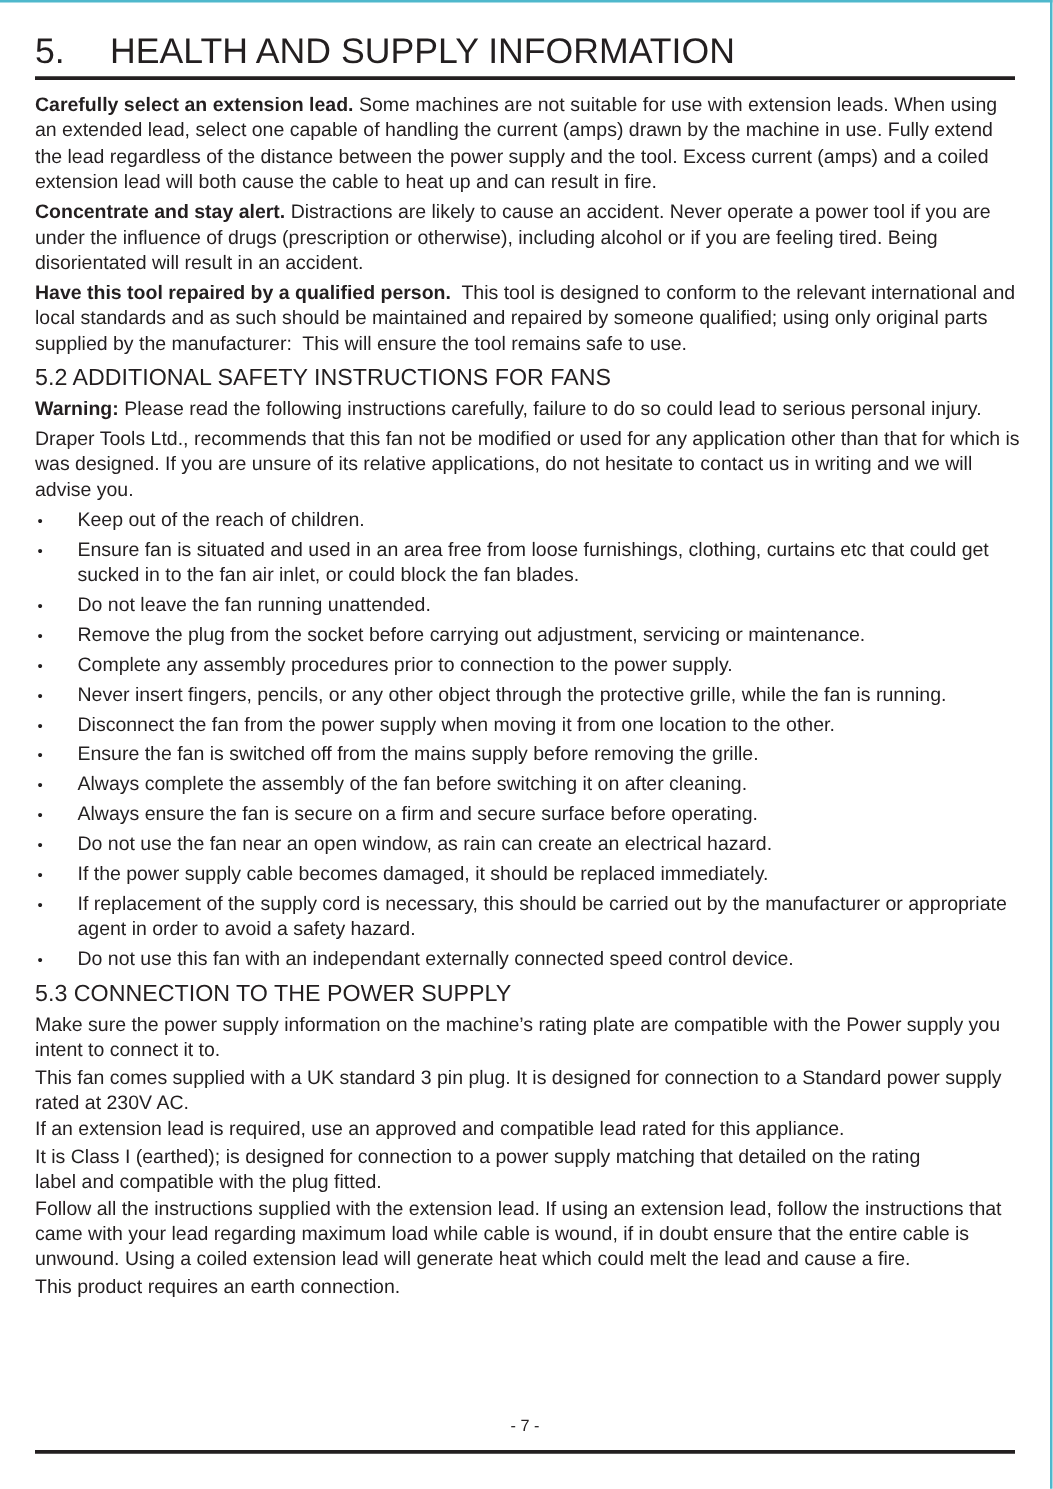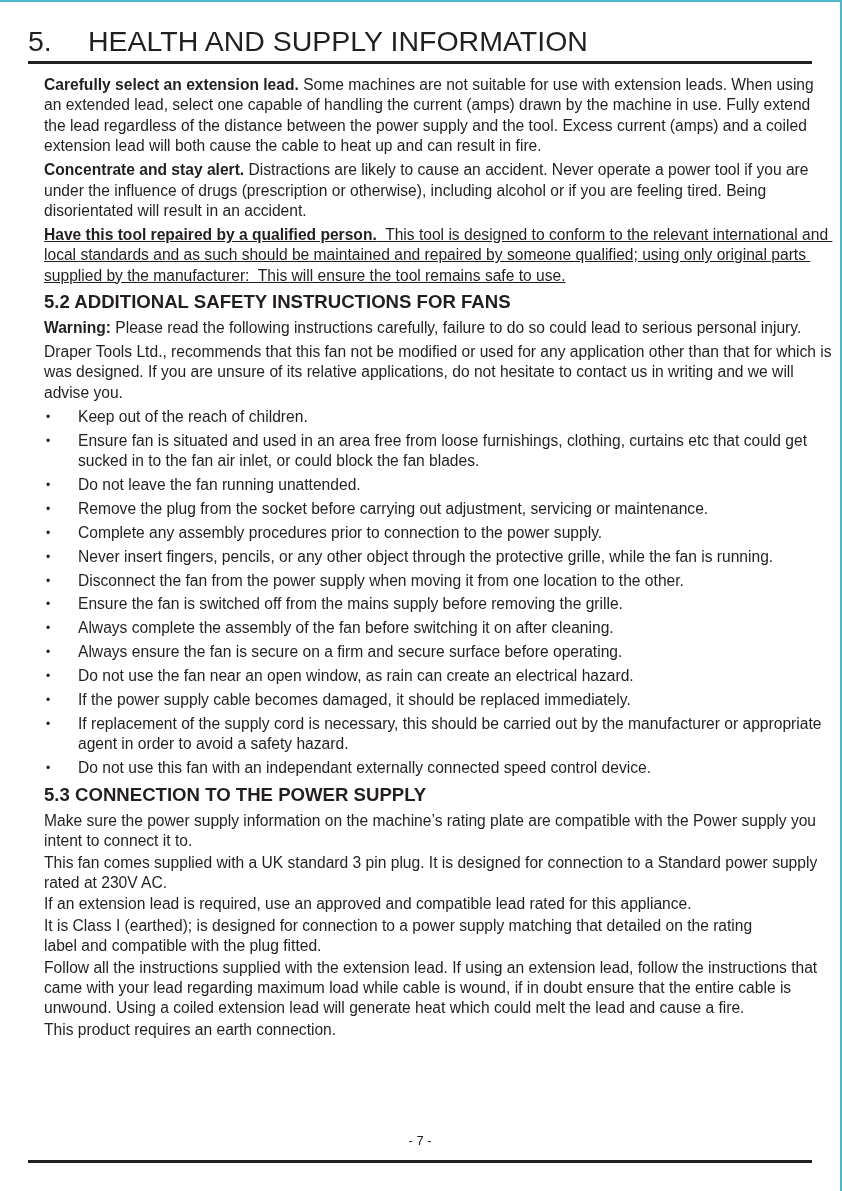--- a/index.html
+++ b/index.html
@@ -11,24 +11,24 @@
   .frame-right { position: absolute; right: 0; top: 0; width: 2px; height: 1191px; background: #4fb8cc; }
   .page { position: absolute; left: 28px; top: 0; width: 784px; }
   h1 {
     margin: 0; position: absolute; top: 24px; left: 0;
     font-weight: normal; font-size: 28.5px; letter-spacing: 0; line-height: 34px; white-space: nowrap;
   }
   h1 .num { display: inline-block; width: 60px; }
   .rule { position: absolute; left: 0; width: 784px; height: 2.5px; background: #231f20; }
   .rule.top { top: 61px; }
   .rule.bottom { top: 1160px; }
-  .content { position: absolute; left: 16px; top: 75px; width: 790px; font-size: 15.6px; line-height: 20.4px; }
+  .content { position: absolute; left: 0; top: 75px; width: 790px; font-size: 15.6px; line-height: 20.4px; }
   p { margin: 0 0 3.5px 0; }
   b { font-weight: bold; }
-  h2 { margin: 4px 0 5px 0; font-size: 18.6px; font-weight: bold; line-height: 23px; }
+  h2 { margin: 4px 0 5px 0; font-size: 18.6px; font-weight: normal; line-height: 23px; }
   ul { list-style: none; margin: 0; padding: 0; }
   li { position: relative; padding-left: 34px; margin: 0 0 3.5px 0; }
   li .bullet { position: absolute; left: 2px; top: 0; font-size: 12px; }
   .tight p { margin: 0 0 1px 0; }
   .pagenum { position: absolute; left: 0; width: 784px; top: 1133px; text-align: center; font-size: 13px; }
 </style>
 </head>
 <body>
 
 <div class="frame-top"></div>
@@ -36,21 +36,21 @@
 
 <div class="page">
   <h1>
     <span class="num">5.</span><span>HEALTH AND SUPPLY INFORMATION</span>
   </h1>
   <div class="rule top"></div>
 
   <div class="content">
     <p><b>Carefully select an extension lead.</b><span> Some machines are not suitable for use with extension leads. When using an extended lead, select one capable of handling the current (amps) drawn by the machine in use. Fully extend the lead regardless of the distance between the power supply and the tool. Excess current (amps) and a coiled extension lead will both cause the cable to heat up and can result in fire.</span></p>
     <p><b>Concentrate and stay alert.</b><span> Distractions are likely to cause an accident. Never operate a power tool if you are under the influence of drugs (prescription or otherwise), including alcohol or if you are feeling tired. Being disorientated will result in an accident.</span></p>
-    <p style="white-space: pre-wrap; text-decoration: underline;"><b>Have this tool repaired by a qualified person.</b><span>  This tool is designed to conform to the relevant international and local standards and as such should be maintained and repaired by someone qualified; using only original parts supplied by the manufacturer:  This will ensure the tool remains safe to use.</span></p>
+    <p style="white-space: pre-wrap;"><b>Have this tool repaired by a qualified person.</b><span>  This tool is designed to conform to the relevant international and local standards and as such should be maintained and repaired by someone qualified; using only original parts supplied by the manufacturer:  This will ensure the tool remains safe to use.</span></p>
 
     <h2>5.2 ADDITIONAL SAFETY INSTRUCTIONS FOR FANS</h2>
     <p><b>Warning:</b><span> Please read the following instructions carefully, failure to do so could lead to serious personal injury.</span></p>
     <p>Draper Tools Ltd., recommends that this fan not be modified or used for any application other than that for which is was designed. If you are unsure of its relative applications, do not hesitate to contact us in writing and we will advise you.</p>
 
     <ul>
       <li><span class="bullet">•</span><span>Keep out of the reach of children.</span></li>
       <li><span class="bullet">•</span><span>Ensure fan is situated and used in an area free from loose furnishings, clothing, curtains etc that could get sucked in to the fan air inlet, or could block the fan blades.</span></li>
       <li><span class="bullet">•</span><span>Do not leave the fan running unattended.</span></li>
       <li><span class="bullet">•</span><span>Remove the plug from the socket before carrying out adjustment, servicing or maintenance.</span></li>

